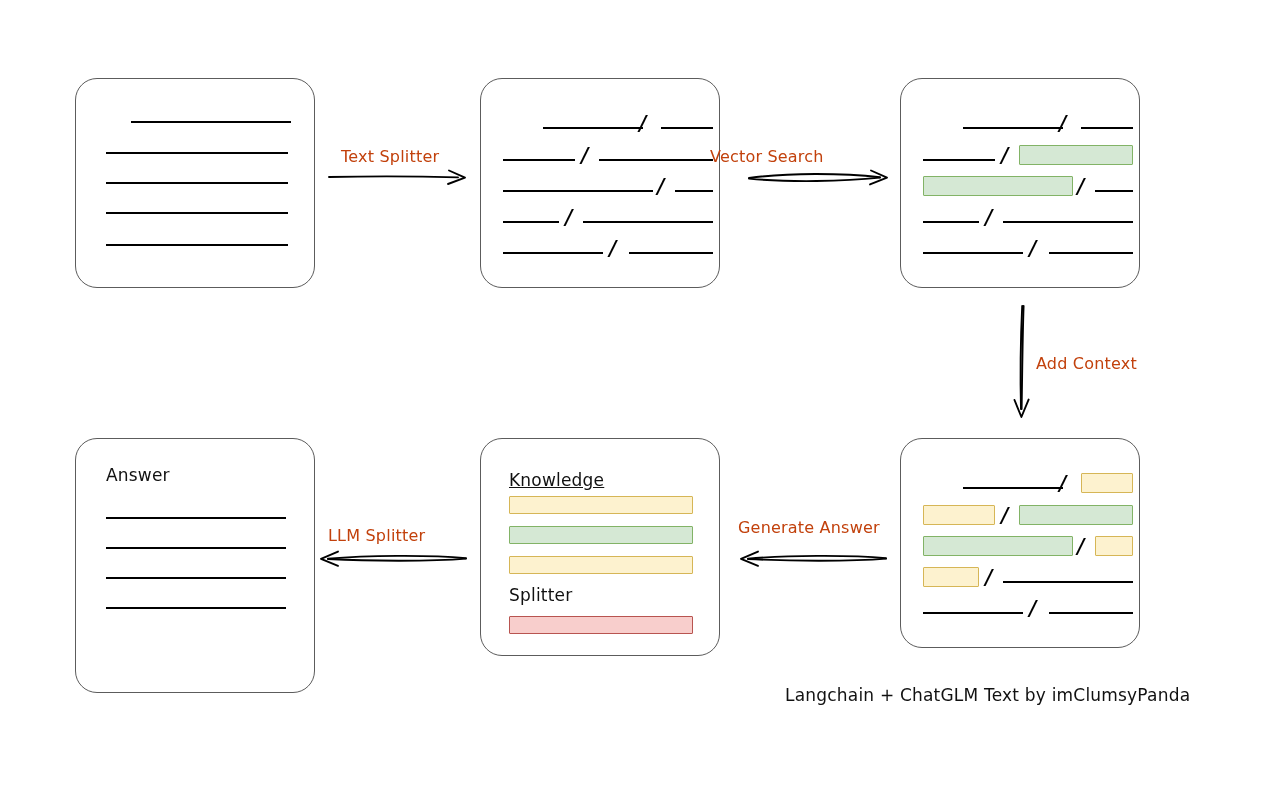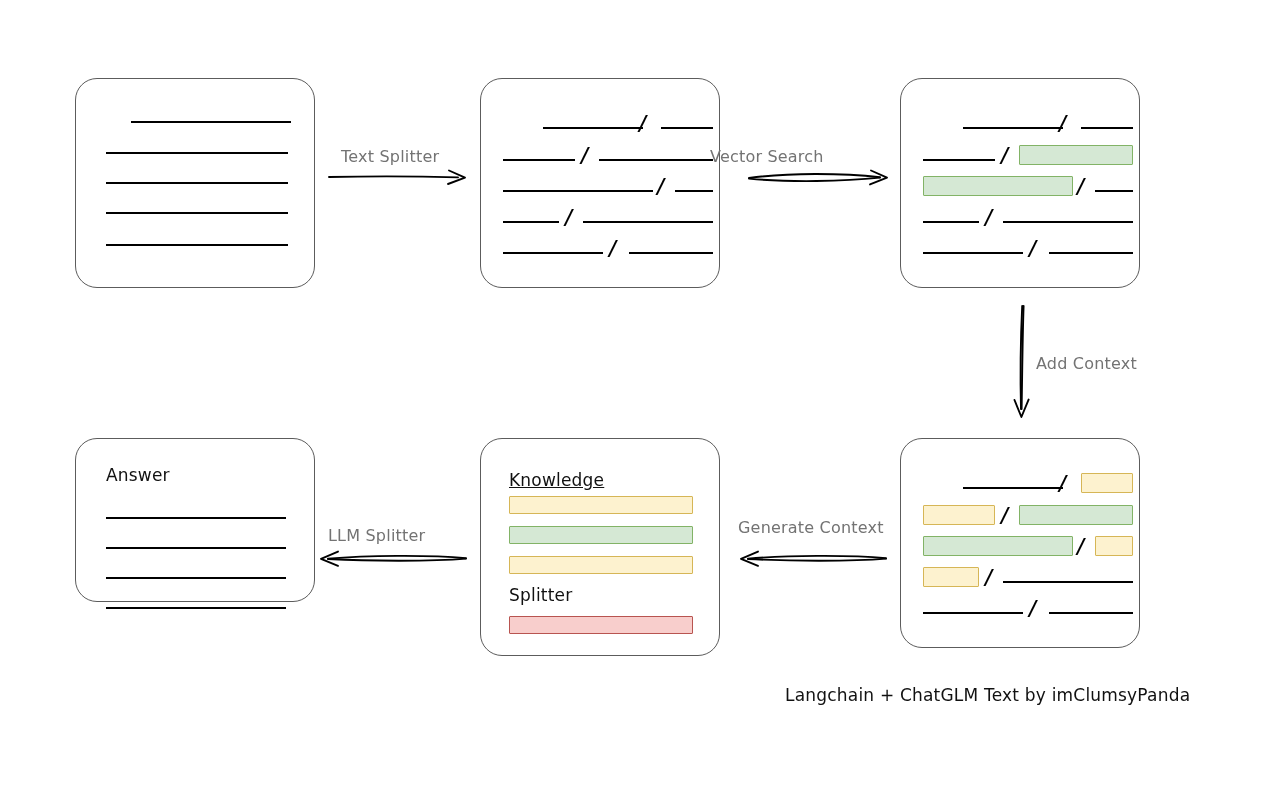--- a/index.html
+++ b/index.html
@@ -53,21 +53,21 @@
     position: absolute;
     box-sizing: border-box;
     border-width: 1.6px;
     border-style: solid;
     border-radius: 1px;
   }
   .edge-label {
     position: absolute;
     font-family: "DejaVu Sans", sans-serif;
     font-size: 16px;
-    color: #737373;
+    color: #c2410c;
     white-space: nowrap;
     letter-spacing: 0.2px;
   }
   .caption {
     position: absolute;
     font-family: "DejaVu Sans", sans-serif;
     font-size: 17px;
     color: #111111;
     white-space: nowrap;
     letter-spacing: 0.2px;
@@ -161,21 +161,21 @@
 
   <div class="node-box" style="left:480px; top:438px; width:240px; height:218px;">
     <div class="box-title" style="left:28px; top:31px;text-decoration:underline;">Knowledge</div>
     <div class="chip" style="left:28px; top:57px; width:184px; height:18px; background:#fdf2cf; border-color:#d6b656;"></div>
     <div class="chip" style="left:28px; top:87px; width:184px; height:18px; background:#d5e8d4; border-color:#82b366;"></div>
     <div class="chip" style="left:28px; top:117px; width:184px; height:18px; background:#fdf2cf; border-color:#d6b656;"></div>
     <div class="box-title" style="left:28px; top:146px;">Splitter</div>
     <div class="chip" style="left:28px; top:177px; width:184px; height:18px; background:#f8cecc; border-color:#b85450;"></div>
   </div>
 
-  <div class="node-box" style="left:75px; top:438px; width:240px; height:164px;">
+  <div class="node-box" style="left:75px; top:438px; width:240px; height:255px;">
     <div class="box-title" style="left:30px; top:26px;">Answer</div>
     <div class="line" style="left:30px; top:78px; width:180px;"></div>
     <div class="line" style="left:30px; top:108px; width:180px;"></div>
     <div class="line" style="left:30px; top:138px; width:180px;"></div>
     <div class="line" style="left:30px; top:168px; width:180px;"></div>
   </div>
 
   <div class="edge-label" style="left:341px; top:147px;">Text Splitter</div>
   <svg class="edge" style="left:328px; top:166px;" width="145" height="24" viewBox="0 0 145 24">
     <path d="M1,11 C40,10.2 95,10.4 130,11.4" fill="none" stroke="#000" stroke-width="1.9" stroke-linecap="round"></path>
@@ -189,21 +189,21 @@
     <path d="M123,5.5 L139,12.6 L122,19.4" fill="none" stroke="#000" stroke-width="1.9" stroke-linejoin="round" stroke-linecap="round"></path>
   </svg>
 
   <div class="edge-label" style="left:1036px; top:354px;text-align:right;">Add Context</div>
   <svg class="edge" style="left:1010px; top:305px;" width="30" height="115" viewBox="0 0 30 115">
     <path d="M12.2,1 C10.6,35 10.2,72 11.0,104" fill="none" stroke="#000" stroke-width="1.9" stroke-linecap="round"></path>
     <path d="M13.6,1 C12.4,35 12.2,72 11.6,104" fill="none" stroke="#000" stroke-width="1.9" stroke-linecap="round"></path>
     <path d="M4.5,95 L11.4,112 L18.6,94.6" fill="none" stroke="#000" stroke-width="1.9" stroke-linejoin="round" stroke-linecap="round"></path>
   </svg>
 
-  <div class="edge-label" style="left:738px; top:518px;">Generate Context</div>
+  <div class="edge-label" style="left:738px; top:518px;">Generate Answer</div>
   <svg class="edge" style="left:738px; top:546px;" width="152" height="26" viewBox="0 0 152 26">
     <path d="M148,12.2 C110,8.6 48,9.4 10,12.6" fill="none" stroke="#000" stroke-width="1.9" stroke-linecap="round"></path>
     <path d="M148,12.6 C112,15.6 50,15.0 10,13.0" fill="none" stroke="#000" stroke-width="1.9" stroke-linecap="round"></path>
     <path d="M20,5.6 L3,12.8 L20,19.8" fill="none" stroke="#000" stroke-width="1.9" stroke-linejoin="round" stroke-linecap="round"></path>
   </svg>
 
   <div class="edge-label" style="left:328px; top:526px;">LLM Splitter</div>
   <svg class="edge" style="left:318px; top:546px;" width="152" height="26" viewBox="0 0 152 26">
     <path d="M148,12.2 C110,8.6 48,9.4 10,12.6" fill="none" stroke="#000" stroke-width="1.9" stroke-linecap="round"></path>
     <path d="M148,12.6 C112,15.6 50,15.0 10,13.0" fill="none" stroke="#000" stroke-width="1.9" stroke-linecap="round"></path>

